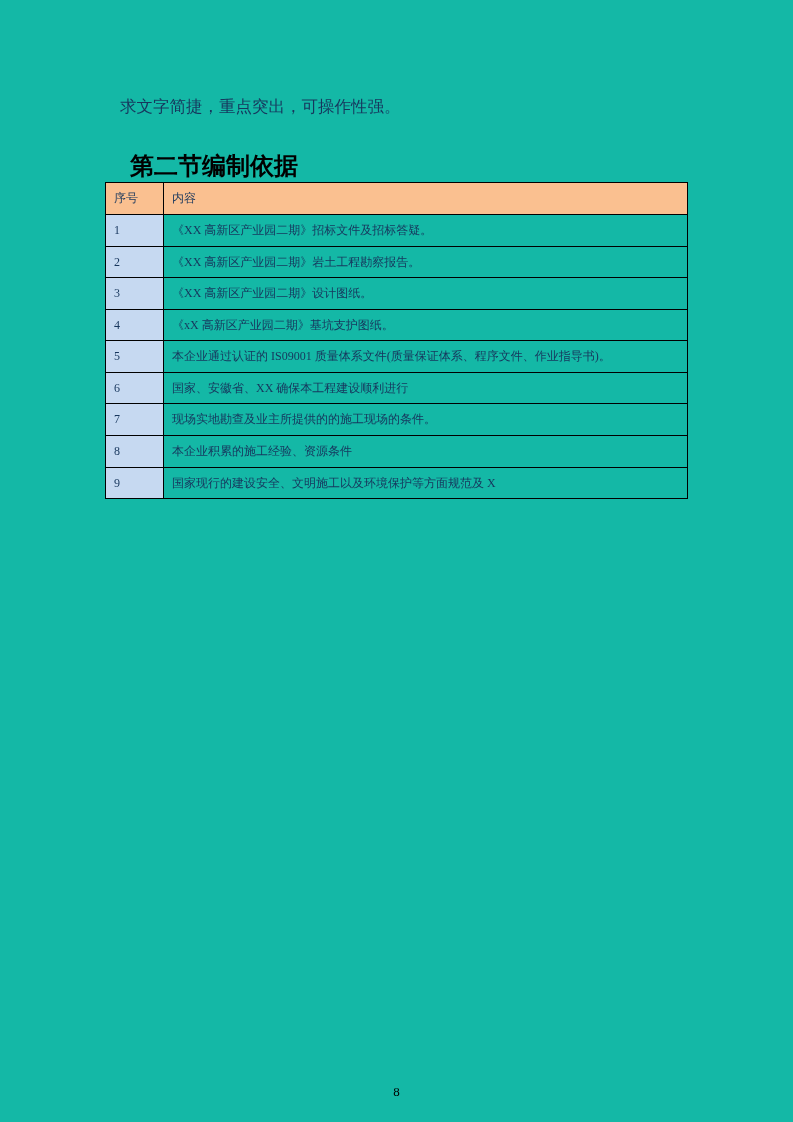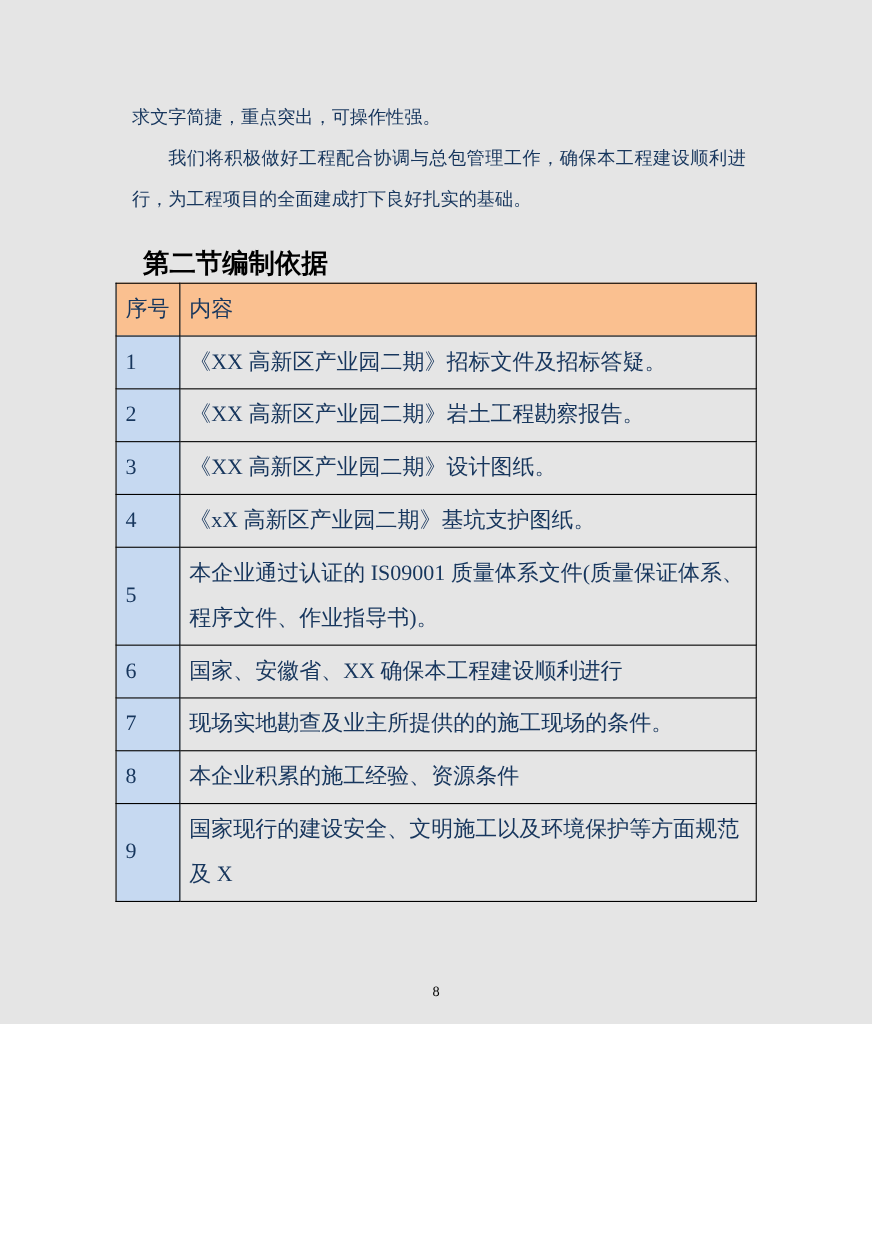--- a/index.html
+++ b/index.html
@@ -3,23 +3,23 @@
 <meta charset="utf-8">
 <style>
   html, body {
     margin: 0;
     padding: 0;
     background: #ffffff;
   }
   .page {
     position: relative;
     width: 793px;
-    height: 931px;
+    height: 1122px;
     margin: 0 auto;
-    background: #e5e5e5;
+    background: #14b8a6;
     font-family: "Liberation Serif", serif;
     overflow: hidden;
     box-sizing: border-box;
   }
   .content {
     padding: 88px 105px 0 105px;
     box-sizing: border-box;
   }
   .body-text {
     margin: 0 10px 0 15px;
@@ -40,21 +40,21 @@
   }
   .list-intro {
     margin: 42px 0 14px 40px;
     color: var(--heading-text, #000000);
     font-size: 16.5px;
     line-height: 1.3;
   }
   table.ref-table {
     width: 100%;
     border-collapse: collapse;
-    font-size: 20px;
+    font-size: 12px;
     color: var(--body-text, #17365D);
     table-layout: fixed;
   }
   table.ref-table th,
   table.ref-table td {
     border: 1px solid var(--table-border, #000000);
     padding: 3px 8px;
     line-height: 2.05;
     text-align: left;
     font-weight: normal;
@@ -83,21 +83,20 @@
     color: #000000;
   }
 </style>
 </head>
 <body>
 
 <div class="page">
   <div class="content">
 
     <p class="body-text">求文字简捷，重点突出，可操作性强。</p>
-    <p class="body-text indent">我们将积极做好工程配合协调与总包管理工作，确保本工程建设顺利进行，为工程项目的全面建成打下良好扎实的基础。</p>
 
     <h2 class="section-heading">第二节编制依据</h2>
 
 
     <table class="ref-table">
       <colgroup>
         <col class="no-col">
         <col>
       </colgroup>
       <thead>

